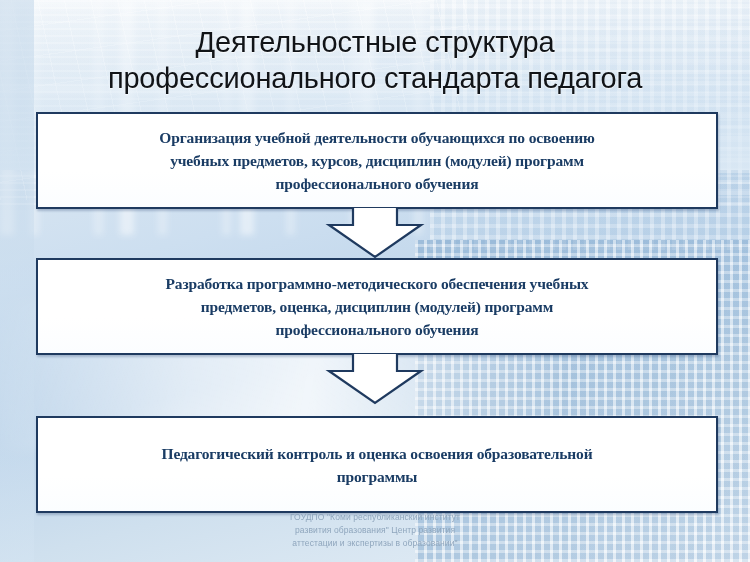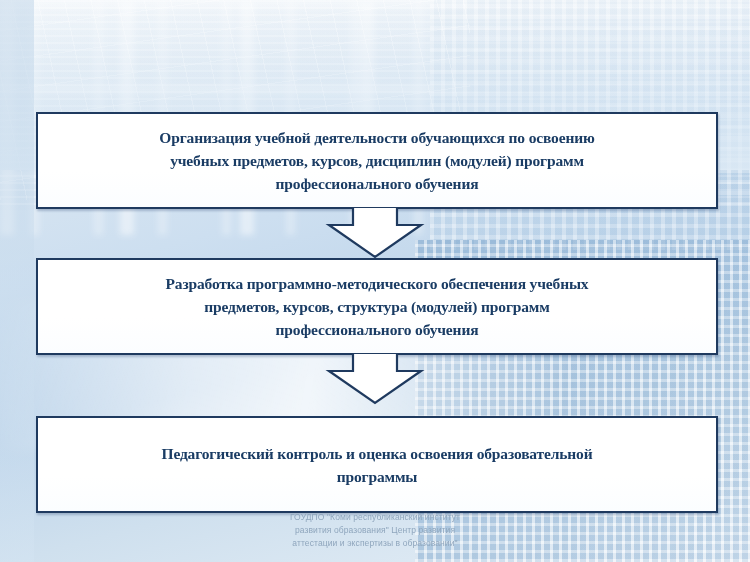--- a/index.html
+++ b/index.html
@@ -224,36 +224,38 @@
   <div class="bg-layer bg-slats"></div>
   <div class="bg-layer bg-blocks"></div>
   <div class="bg-layer bg-mesh-top"></div>
   <div class="bg-layer bg-mesh"></div>
   <div class="bg-layer bg-sweep"></div>
   <div class="bg-layer bg-plaza"></div>
   <div class="bg-layer bg-haze-top"></div>
   <div class="bg-layer bg-bottom-glow"></div>
   <div class="bg-layer bg-left-col"></div>
 
+  <div id="title">Деятельностные структура
+профессионального стандарта педагога</div>
 
   <div class="box" id="box1">
     <div class="box-text">Организация учебной деятельности обучающихся по освоению
 учебных предметов, курсов, дисциплин (модулей) программ
 профессионального обучения</div>
   </div>
 
   <div class="arrow" id="arrow1">
     <svg viewBox="0 0 100 52" width="100" height="52" preserveAspectRatio="none">
       <polygon points="28,0 72,0 72,18 96,18 50,50 4,18 28,18" fill="#ffffff" stroke="#1f3a5f" stroke-width="2.2" stroke-linejoin="miter"></polygon>
     </svg>
   </div>
 
   <div class="box" id="box2">
     <div class="box-text">Разработка программно-методического обеспечения учебных
-предметов, курсов, структура (модулей) программ
+предметов, оценка, дисциплин (модулей) программ
 профессионального обучения</div>
   </div>
 
   <div class="arrow" id="arrow2">
     <svg viewBox="0 0 100 52" width="100" height="52" preserveAspectRatio="none">
       <polygon points="28,0 72,0 72,18 96,18 50,50 4,18 28,18" fill="#ffffff" stroke="#1f3a5f" stroke-width="2.2" stroke-linejoin="miter"></polygon>
     </svg>
   </div>
 
   <div class="box" id="box3">

